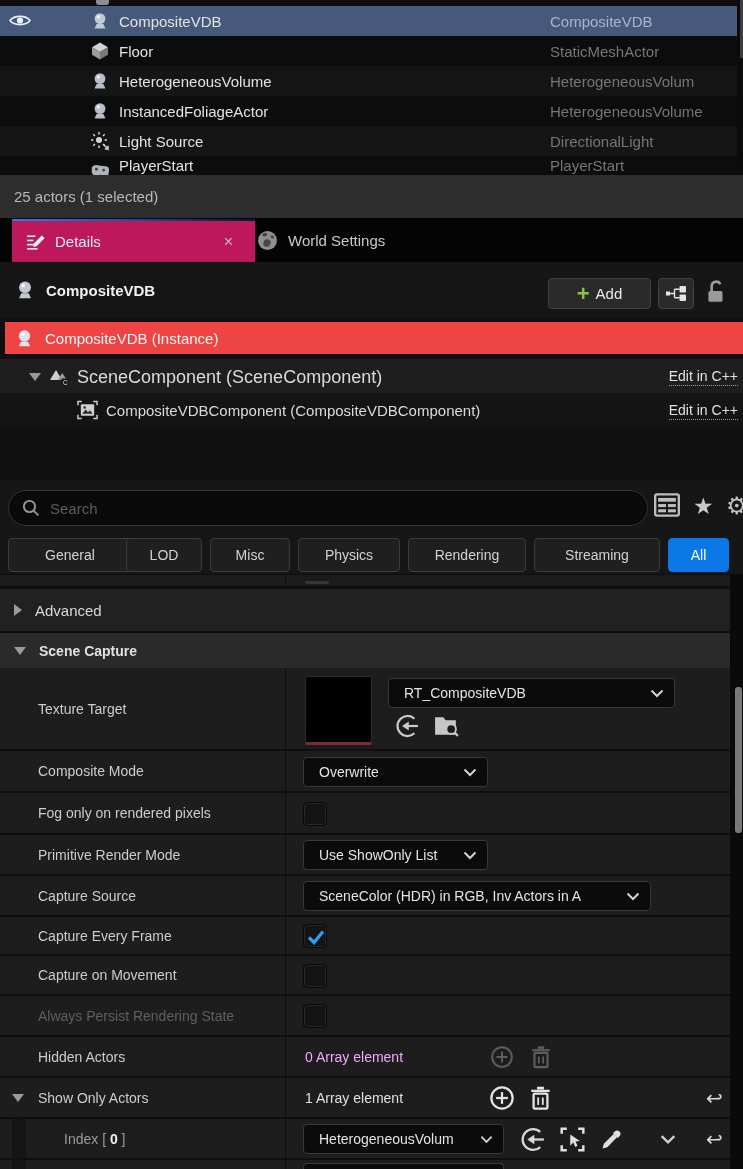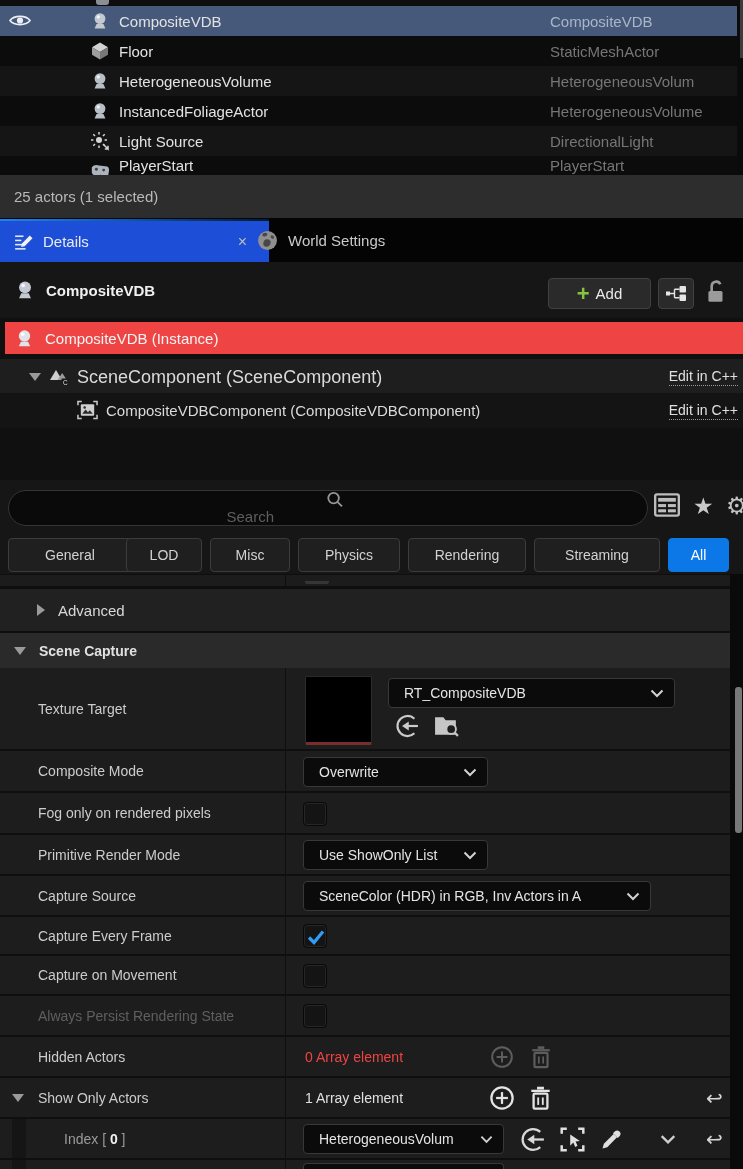--- a/index.html
+++ b/index.html
@@ -18,21 +18,21 @@
   .o-row.selected { background:#46597a; }
   .o-row.selected .o-type { color:#a9b6c9; }
   .o-eye { position:absolute; left:8px; top:6px; width:24px; height:17px; }
   .o-scrollthumb { position:absolute; right:0; top:0; width:3px; height:58px; background:#3c3c3c; }
 
   .statusbar { position:absolute; top:175px; left:0; width:743px; height:43px; background:#2d2d2d; display:flex; align-items:center; }
   .statusbar span { margin-left:14px; font-size:15px; color:#b9b9b9; }
 
   
   .tabbar { position:absolute; top:218px; left:0; width:743px; height:44px; background:#040404; }
-  .tab-details { position:absolute; left:0; top:1px; width:269px; height:43px; background:#1d4ed8;
+  .tab-details { position:absolute; left:12px; top:1px; width:243px; height:43px; background:#be185d;
     border-top:2px solid transparent;
     border-image:linear-gradient(90deg,#1c86ee 0%, #0d5bb0 45%, #07305e 80%, #041a33 100%) 1;
     display:flex; align-items:center; }
   .tab-details .ticon { width:21px; height:21px; margin-left:13px; }
   .tab-details .tlabel { margin-left:9px; font-size:15px; color:#ececec; }
   .tab-close { position:absolute; right:22px; font-size:16px; color:#bdbdbd; cursor:default; }
   .tab-world { position:absolute; left:245px; top:1px; height:43px; display:flex; align-items:center; }
   .tab-world .gicon { width:21px; height:21px; margin-left:12px; }
   .tab-world .tlabel { margin-left:10px; font-size:15px; color:#c9c9c9; }
 
@@ -55,60 +55,60 @@
   .c-row3 { position:absolute; top:75px; left:0; width:743px; height:35px; background:#141414; }
   .c-row2 .tri { position:absolute; left:29px; top:14px; }
   .c-row2 .cicon { position:absolute; left:49px; top:7px; width:20px; height:20px; }
   .c-row2 .clabel { position:absolute; left:77px; top:8px; font-size:18px; color:#dadada; }
   .c-row3 .cicon { position:absolute; left:77px; top:7px; width:21px; height:20px; }
   .c-row3 .clabel { position:absolute; left:106px; top:9px; font-size:15px; color:#dadada; }
   .editcpp { position:absolute; right:5px; top:9px; font-size:14px; color:#e0e0e0; border-bottom:1px dotted #999; padding-bottom:1px; }
 
   
   .toolbar { position:absolute; top:480px; left:0; width:743px; height:54px; background:#161616; }
-  .searchpill { position:absolute; left:8px; top:10px; width:640px; height:36px; background:#0a0a0a; border:1px solid #343434; border-radius:18px; display:flex; align-items:center;flex-direction:column; }
+  .searchpill { position:absolute; left:8px; top:10px; width:640px; height:36px; background:#0a0a0a; border:1px solid #343434; border-radius:18px; display:flex; align-items:center; }
   .searchpill svg { margin-left:13px; }
   .searchpill input { flex:1; margin-left:10px; margin-right:14px; background:transparent; border:none; outline:none; color:#d8d8d8; font-size:15px; font-family:"Liberation Sans",sans-serif; }
   .searchpill input::placeholder { color:#5e5e5e; }
   .tb-icon { position:absolute; top:13px; }
   .tb-table { left:654px; width:26px; height:24px; }
   .tb-star { left:693px; font-size:23px; color:#c9c9c9; line-height:26px; }
   .tb-gear { left:726px; font-size:24px; color:#c2c2c2; line-height:26px; width:17px; overflow:hidden; }
 
   .filters { position:absolute; top:534px; left:0; width:743px; height:40px; background:#161616; }
   .fbtn { position:absolute; top:4px; height:34px; background:#1f1f1f; border:1px solid #3c3c3c; border-radius:4px; display:flex; align-items:center; justify-content:center; font-size:14px; color:#d2d2d2; }
   .fbtn.active { background:#0c78e8; border-color:#0c78e8; color:#fff; }
 
   
   .props { position:absolute; top:574px; left:0; width:743px; height:595px; background:#0e0e0e; }
   .p-gutter { position:absolute; top:0; right:0; width:13px; height:595px; background:#0a0a0a; }
   .p-thumb { position:absolute; top:113px; right:1px; width:7px; height:146px; background:#787878; border-radius:3px; }
   .p-sliver { position:absolute; top:1px; left:0; width:730px; height:11px; background:#1c1c1c; }
   .p-sliver .cb-sliver { position:absolute; left:305px; bottom:2px; width:24px; height:3px; background:#363636; border-radius:0 0 2px 2px; }
   .vdiv { position:absolute; top:0; bottom:0; left:285px; width:1px; background:#0e0e0e; }
   .sec { position:absolute; left:0; width:730px; display:flex; align-items:center; }
-  .sec-advanced { top:15px; height:42px; background:#212121;padding-left:23px; }
+  .sec-advanced { top:15px; height:42px; background:#212121; }
   .sec-capture { top:59px; height:35px; background:#2a2a2a; }
   .sec .tri { margin-left:14px; }
   .sec .slabel { margin-left:13px; font-size:15px; color:#d8d8d8; }
   .sec-capture .slabel { font-weight:700; font-size:14px; color:#e0e0e0; }
 
   .prow { position:absolute; left:0; width:730px; background:#1d1d1d; border-bottom:2px solid #0f0f0f; }
   .prow .plabel { position:absolute; left:38px; top:50%; transform:translateY(-50%); font-size:14px; color:#cccccc; white-space:nowrap; }
   .prow.disabled .plabel { color:#5f5f5f; }
 
   .dd { position:absolute; height:30px; background:#0b0b0b; border:1px solid #383838; border-radius:4px; display:flex; align-items:center;gap:11px; }
   .dd .ddtext { margin-left:15px; font-size:14px; color:#e4e4e4; white-space:nowrap; overflow:hidden; flex:1; }
   .dd svg { margin:0 10px 0 6px; flex:none; }
 
   .checkbox { position:absolute; left:303px; width:24px; height:24px; background:#141414; border:1px solid #090909; border-radius:4px; box-shadow:inset 0 0 0 1px #262626; }
   .checkbox svg { position:absolute; left:1px; top:1px; }
 
   .arrtext { position:absolute; left:305px; top:50%; transform:translateY(-50%); font-size:14px; color:#e0e0e0; }
-  .prow .grey { color:#ef4444; }
+  .prow .grey { color:#f0abfc; }
   .iconbtn { position:absolute; }
   .revert { position:absolute; left:706px; top:50%; transform:translateY(-50%); font-size:20px; color:#d5d5d5; }
   .tri { width:0; height:0; display:inline-block; }
   .tri-right { border-left:8px solid #9a9a9a; border-top:6px solid transparent; border-bottom:6px solid transparent; }
   .tri-down { border-top:8px solid #9a9a9a; border-left:6px solid transparent; border-right:6px solid transparent; }
   .idx-strip { position:absolute; left:12px; top:0; bottom:0; width:14px; background:#151515; }
   .partialdd { position:absolute; left:303px; top:3px; width:201px; height:7px; background:#0b0b0b; border:1px solid #383838; border-bottom:none; border-radius:4px 4px 0 0; }
 </style>
 </head>
 <body>

